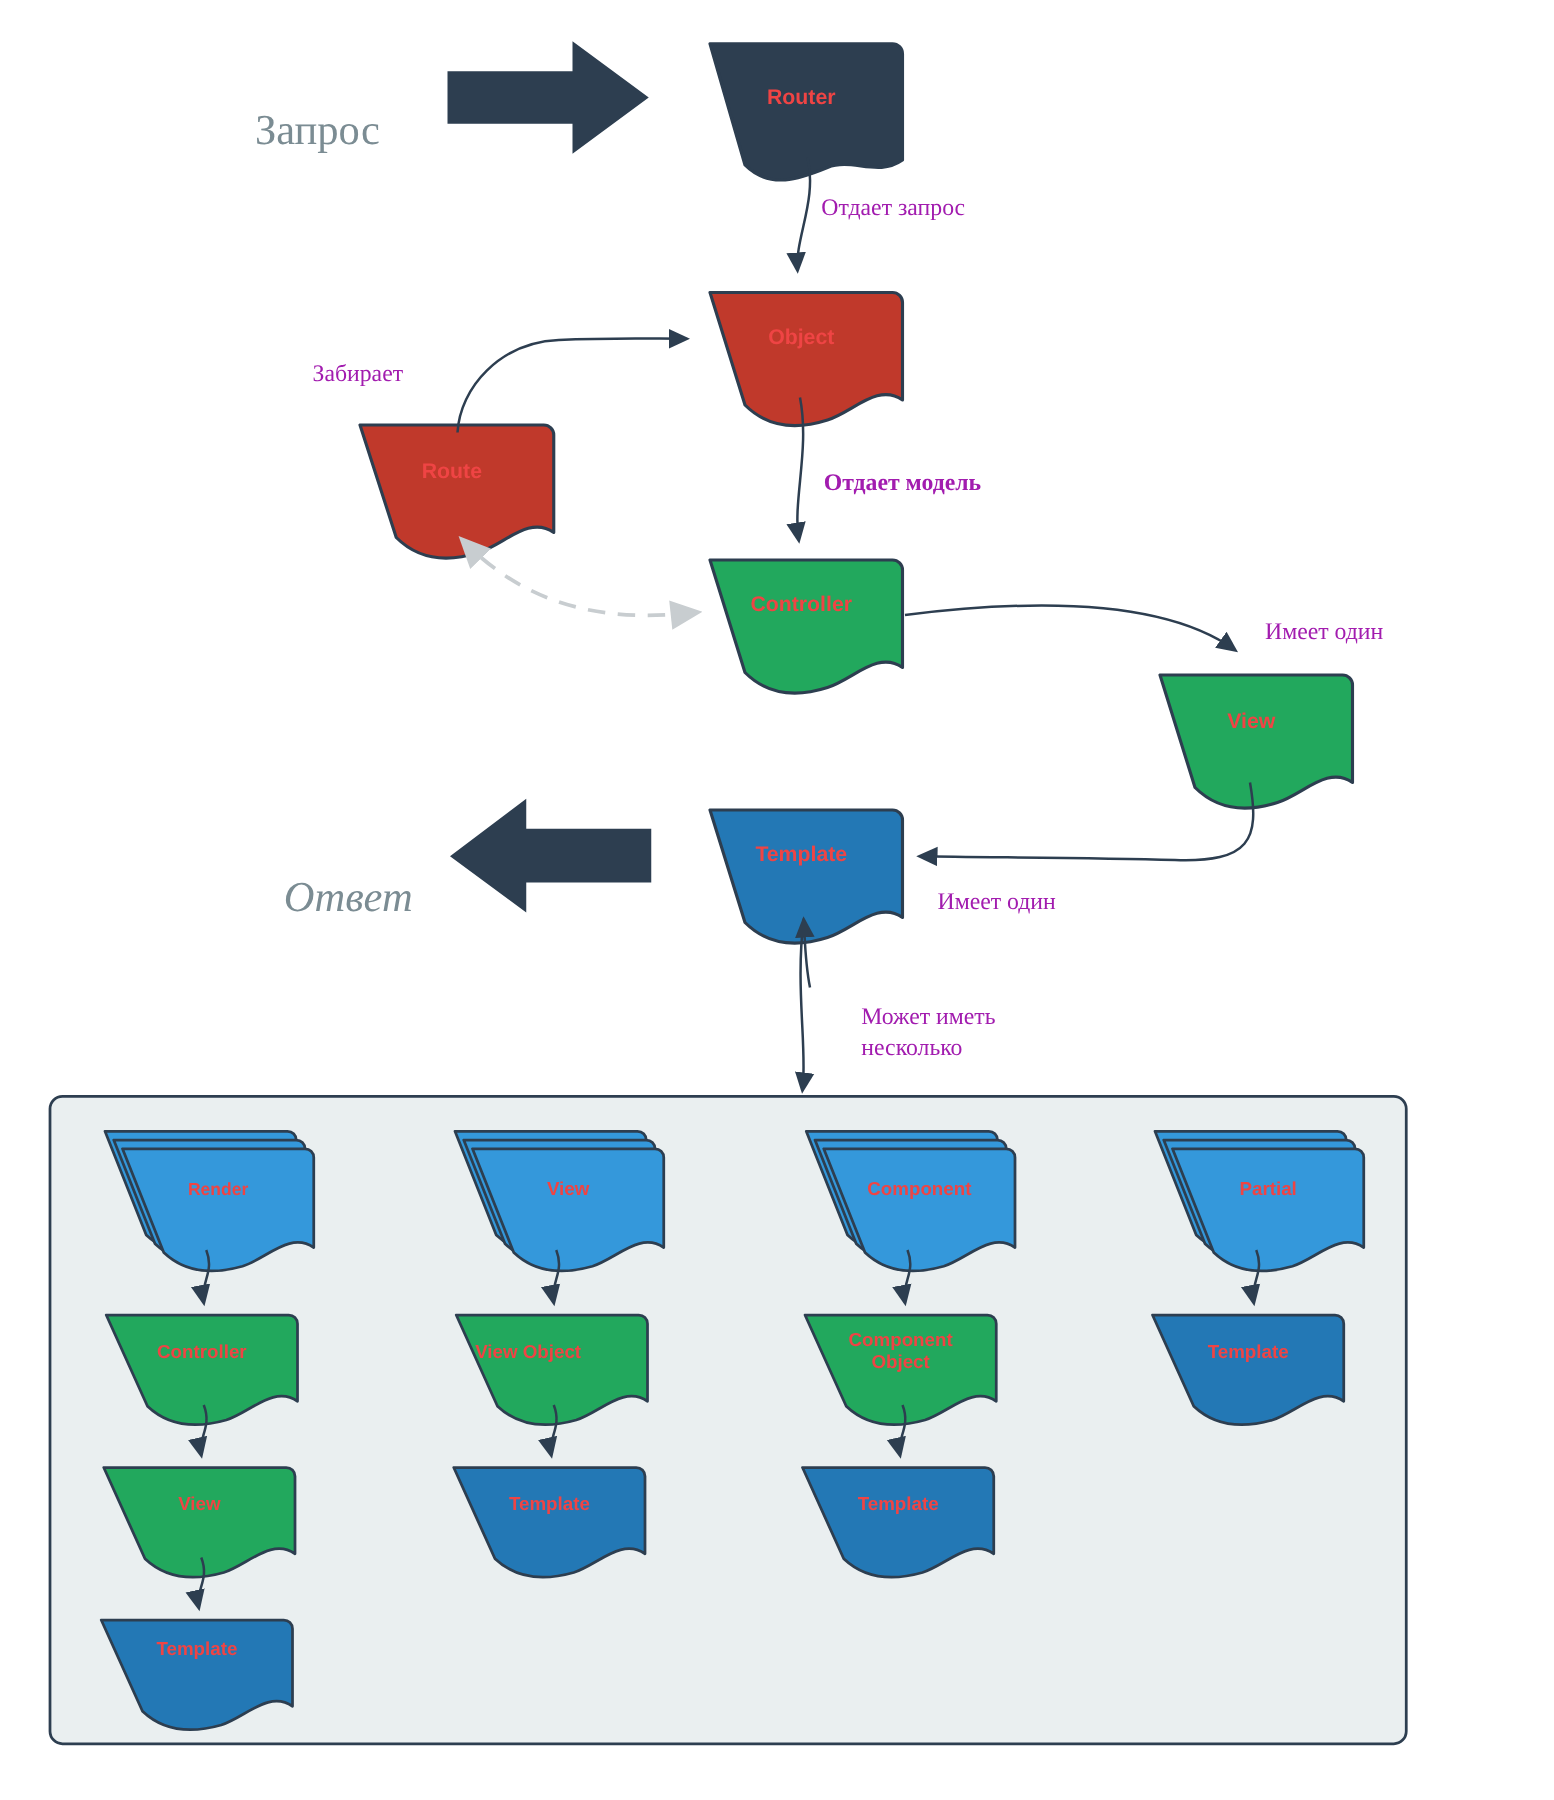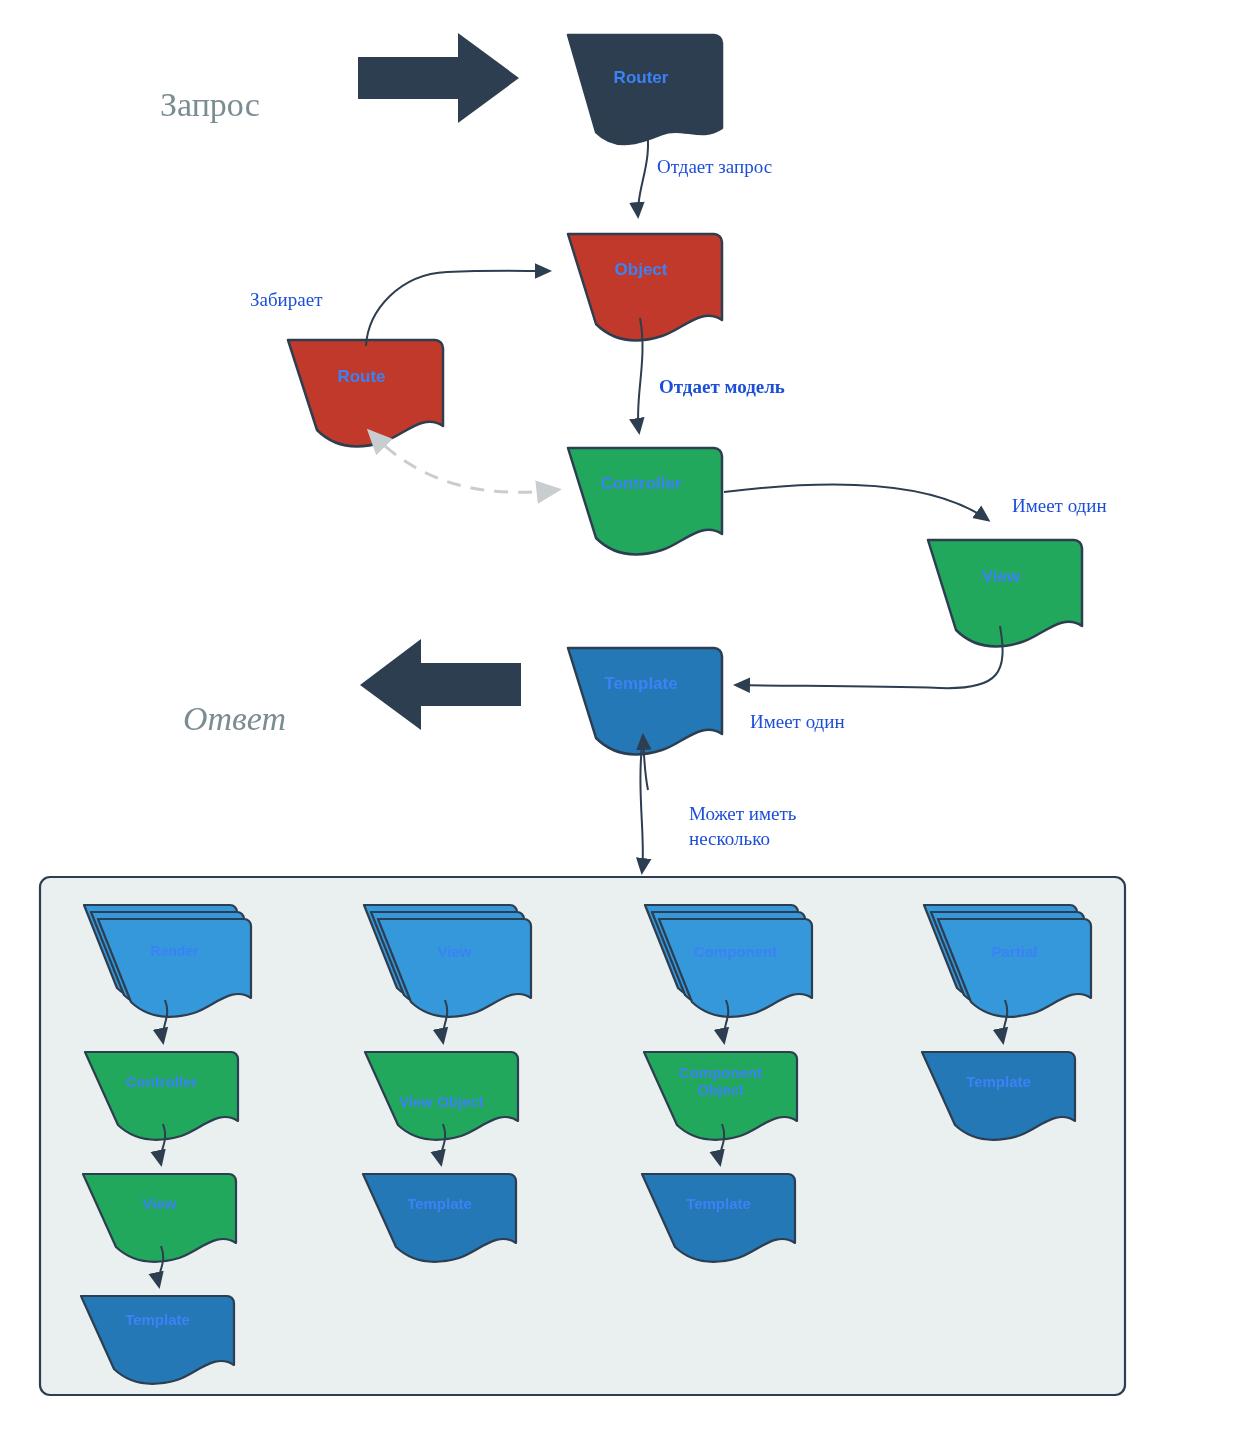--- a/index.html
+++ b/index.html
@@ -18,40 +18,41 @@
     overflow: hidden;
   }
   #svg-layer {
     position: absolute;
     left: 0; top: 0;
     width: 1243px;
     height: 1440px;
   }
   .node-label {
     position: absolute;
-    color: #3b82f6;
+    color: #ef4444;
     font-weight: bold;
     font-family: "Liberation Sans", sans-serif;
     text-align: center;
     pointer-events: none;
     line-height: 1.15;
   }
   .edge-label {
     position: absolute;
-    color: #1d4ed8;
+    color: #a21caf;
     font-family: "Liberation Serif", serif;
     font-size: 19px;
     line-height: 1.3;
     white-space: pre-line;
   }
   .big-label {
     position: absolute;
     color: #7b8c93;
     font-family: "Liberation Serif", serif;
     font-size: 34px;
+    margin-left: 44px;
   }
 </style>
 </head>
 <body>
 
 <div id="canvas">
 
   <svg id="svg-layer" viewBox="0 0 1243 1440">
     <defs>
 
@@ -197,21 +198,21 @@
   <div class="node-label" style="left:560px; top:474px; width:162px; font-size:17px;">Controller</div>
   <div class="node-label" style="left:920px; top:567px; width:162px; font-size:17px;">View</div>
   <div class="node-label" style="left:560px; top:674px; width:162px; font-size:17px;">Template</div>
 
   <div class="node-label" style="left:98px; top:943px; width:153px; font-size:14px;">Render</div>
   <div class="node-label" style="left:85px; top:1073px; width:153px; font-size:15px;">Controller</div>
   <div class="node-label" style="left:83px; top:1195px; width:153px; font-size:15px;">View</div>
   <div class="node-label" style="left:81px; top:1311px; width:153px; font-size:15px;">Template</div>
 
   <div class="node-label" style="left:378px; top:943px; width:153px; font-size:15px;">View</div>
-  <div class="node-label" style="left:365px; top:1073px; width:153px; font-size:15px;margin-top:20px;">View Object</div>
+  <div class="node-label" style="left:346px; top:1073px; width:153px; font-size:15px;">View Object</div>
   <div class="node-label" style="left:363px; top:1195px; width:153px; font-size:15px;">Template</div>
 
   <div class="node-label" style="left:659px; top:943px; width:153px; font-size:15px;">Component</div>
   <div class="node-label" style="left:644px; top:1064px; width:153px; font-size:15px; white-space:pre-line;">Component
 Object</div>
   <div class="node-label" style="left:642px; top:1195px; width:153px; font-size:15px;">Template</div>
 
   <div class="node-label" style="left:938px; top:943px; width:153px; font-size:15px;">Partial</div>
   <div class="node-label" style="left:922px; top:1073px; width:153px; font-size:15px;">Template</div>
 

